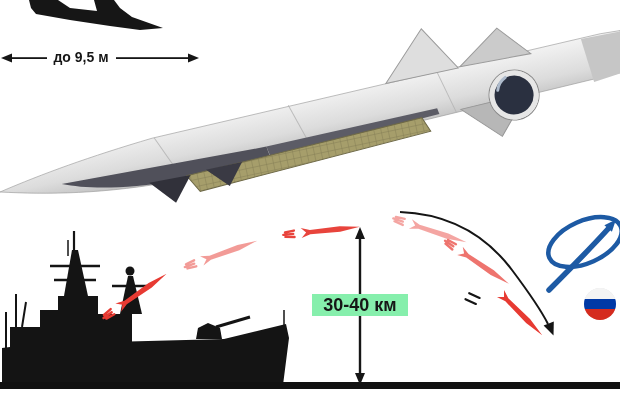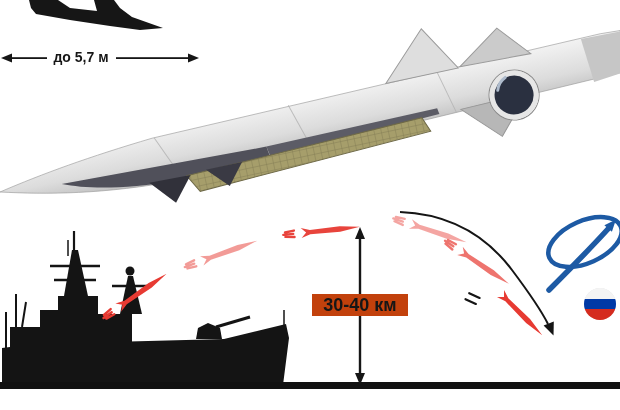--- a/index.html
+++ b/index.html
@@ -2,21 +2,21 @@
 <html><head>
 <meta charset="utf-8">
 <style>
   html,body{margin:0;padding:0;background:#fff;}
   .canvas{position:relative;width:620px;height:410px;background:#fff;overflow:hidden;
           font-family:"Liberation Sans",sans-serif;}
   .abs{position:absolute;}
   .label{font-weight:700;color:#161616;}
   .dim-label{left:46px;top:49px;width:70px;font-size:14px;line-height:16px;text-align:center;z-index:7;}
   .alt-label{left:312px;top:294px;width:96px;font-size:18px;line-height:22px;text-align:center;
-             background:#c2410c;z-index:6;}
+             background:#86efac;z-index:6;}
   .flag{left:584px;top:288px;width:32px;height:32px;border-radius:50%;overflow:hidden;
         box-shadow:inset 0 0 0 1px rgba(0,0,0,.12);z-index:4;}
   .flag .w{height:11px;background:#f4f4f4;}
   .flag .b{height:10px;background:#0039a6;}
   .flag .r{height:11px;background:#d52b1e;}
   .ground{left:0;top:382px;width:620px;height:7px;background:#111;z-index:4;}
   .z1{z-index:1}.z4{z-index:4}.z5{z-index:5}
 </style>
 </head>
 <body>
@@ -64,21 +64,21 @@
   <svg class="abs z4" style="left:0;top:0" width="200" height="45" viewBox="0 0 200 45">
     <path d="M163,28 L132,17 L120,8 L114,0 L94,0 L97,11 L70,8 L58,0 L29,0 L31,8 L36,14 L70,20 L110,26 L140,30 Z" fill="#161616"></path>
   </svg>
 
   <svg class="abs z4" style="left:0;top:50px" width="200" height="16" viewBox="0 0 200 16">
     <polygon points="1,8 12,3.5 12,12.5" fill="#161616"></polygon>
     <rect x="11" y="7.2" width="36" height="1.8" fill="#161616"></rect>
     <rect x="116" y="7.2" width="73" height="1.8" fill="#161616"></rect>
     <polygon points="199,8 188,3.5 188,12.5" fill="#161616"></polygon>
   </svg>
-  <div class="abs label dim-label">до 5,7 м</div>
+  <div class="abs label dim-label">до 9,5 м</div>
 
   <svg class="abs z4" style="left:0;top:224px" width="300" height="162" viewBox="0 0 300 162">
     <g fill="#141414">
       <path d="M2,161 L2,124 L34,120 L224,115 L286,100 L289,114 L283,161 Z"></path>
       <path d="M10,124 L10,103 L40,103 L40,124 Z"></path>
       <path d="M40,124 L40,86 L58,86 L58,72 L98,72 L98,90 L132,90 L132,124 Z"></path>
       <path d="M64,72 L72,26 L78,26 L88,72 Z"></path>
       <path d="M50,42 L100,42 M54,56 L96,56" stroke="#141414" stroke-width="2.5" fill="none"></path>
       <path d="M74,26 L74,7" stroke="#141414" stroke-width="2.2" fill="none"></path>
       <path d="M68,32 L68,16" stroke="#141414" stroke-width="1.5" fill="none"></path>

